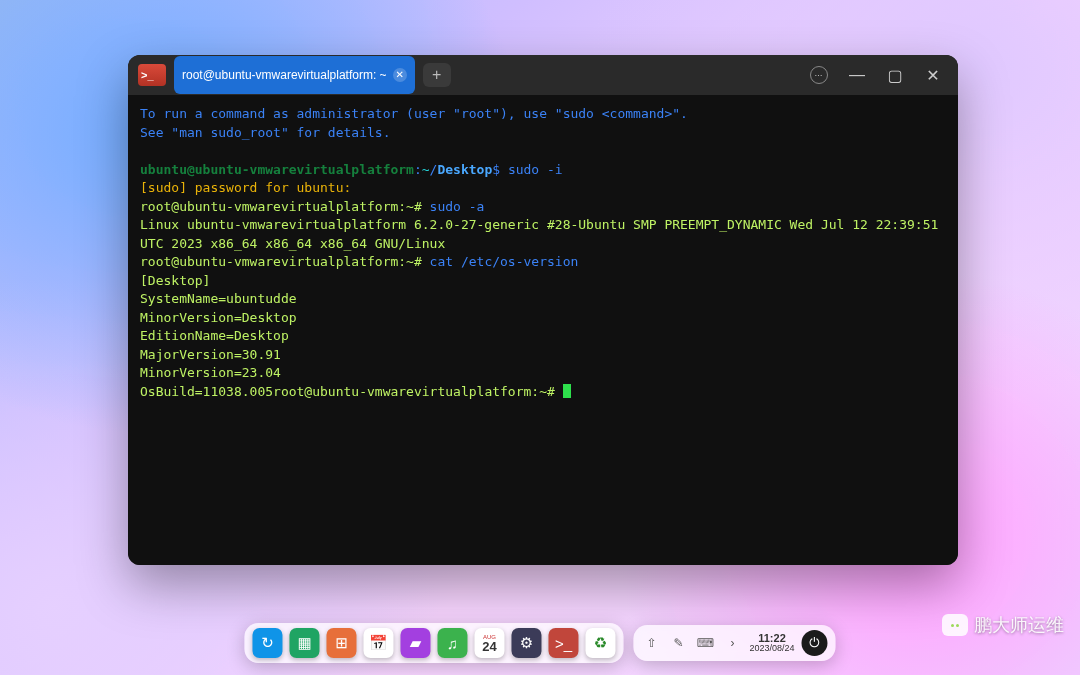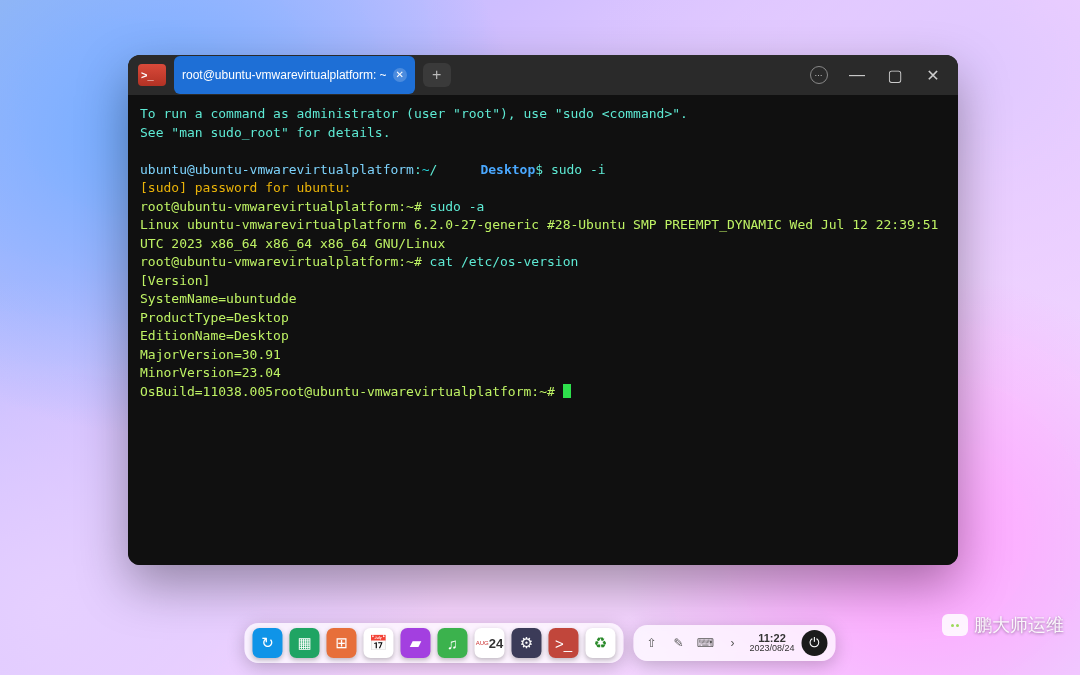--- a/index.html
+++ b/index.html
@@ -66,25 +66,25 @@
 
   
   .term-body {
     flex:1; padding: 10px 12px;
     font-family: "DejaVu Sans Mono", "Liberation Mono", Consolas, monospace;
     font-size: 13px; line-height: 18.5px;
     color: #2ee04c; 
     white-space: pre-wrap; word-break: break-all;
     background:#101010;
   }
-  .c-white  { color:#5eead4; }
+  .c-white  { color:#3b82f6; }
   .c-green  { color:#bef264; }
-  .c-bgreen { color:#7dd3fc; font-weight:normal; }
+  .c-bgreen { color:#15803d; font-weight:bold; }
   .c-cyan   { color:#24d1d6; }
-  .c-blue   { color:#4aa8ff; font-weight:bold;margin-left:43px; }
+  .c-blue   { color:#4aa8ff; font-weight:bold; }
   .c-dim    { color:#eab308; }
   .cursor {
     display:inline-block;width:8px;height:14px;background:#2ee04c;vertical-align:-2px;
   }
 
   
   .dock-wrap {
     position:absolute; left:50%; bottom:12px; transform:translateX(-50%);
     display:flex; gap:10px; align-items:center;
   }
@@ -150,38 +150,38 @@
   </div>
 
   <div class="term-body"><span class="c-white">To run a command as administrator (user "root"), use "sudo &lt;command&gt;".</span>
 <span class="c-white">See "man sudo_root" for details.</span>
 
 <span class="c-bgreen">ubuntu@ubuntu-vmwarevirtualplatform</span><span class="c-white">:</span><span class="c-cyan">~</span><span class="c-white">/</span><span class="c-blue">Desktop</span><span class="c-white">$</span> <span class="c-white">sudo -i</span>
 <span class="c-dim">[sudo] password for ubuntu:</span>
 <span class="c-green">root@ubuntu-vmwarevirtualplatform</span><span class="c-green">:</span><span class="c-green">~#</span> <span class="c-white">sudo -a</span>
 <span class="c-green">Linux ubuntu-vmwarevirtualplatform 6.2.0-27-generic #28-Ubuntu SMP PREEMPT_DYNAMIC Wed Jul 12 22:39:51 UTC 2023 x86_64 x86_64 x86_64 GNU/Linux</span>
 <span class="c-green">root@ubuntu-vmwarevirtualplatform</span><span class="c-green">:</span><span class="c-green">~#</span> <span class="c-white">cat /etc/os-version</span>
-<span class="c-green">[Version]</span>
+<span class="c-green">[Desktop]</span>
 <span class="c-green">SystemName=ubuntudde</span>
-<span class="c-green">ProductType=Desktop</span>
+<span class="c-green">MinorVersion=Desktop</span>
 <span class="c-green">EditionName=Desktop</span>
 <span class="c-green">MajorVersion=30.91</span>
 <span class="c-green">MinorVersion=23.04</span>
 <span class="c-green">OsBuild=11038.005</span><span class="c-green">root@ubuntu-vmwarevirtualplatform:~# </span><span class="cursor"></span></div>
 </div>
 
 <div class="dock-wrap">
   <div class="dock" id="dock">
       <div class="dock-item" style="background: rgb(15, 148, 232);">↻</div>
       <div class="dock-item" style="background: rgb(31, 164, 99);">▦</div>
       <div class="dock-item" style="background: rgb(231, 111, 58);">⊞</div>
       <div class="dock-item" style="background: rgb(255, 255, 255); color: rgb(42, 138, 42);">📅</div>
       <div class="dock-item" style="background: rgb(163, 63, 224);">▰</div>
       <div class="dock-item" style="background: rgb(59, 178, 77);">♫</div>
-      <div class="dock-item" style="background: rgb(255, 255, 255); color: rgb(204, 51, 51); flex-direction: row;">
+      <div class="dock-item" style="background: rgb(255, 255, 255); color: rgb(204, 51, 51); flex-direction: column;">
         <div style="font-size:6px;color:#c33;line-height:1">AUG</div>
         <div style="font-size:13px;color:#333;font-weight:700;line-height:1">24</div>
       </div>
       <div class="dock-item" style="background: rgb(59, 59, 88);">⚙</div>
       <div class="dock-item" style="background: rgb(193, 70, 59);">&gt;_</div>
       <div class="dock-item" style="background: rgb(255, 255, 255); color: rgb(42, 138, 42);">♻</div>
     </div>
   <div class="tray">
     <span class="tray-icon">⇧</span>
     <span class="tray-icon">✎</span>

